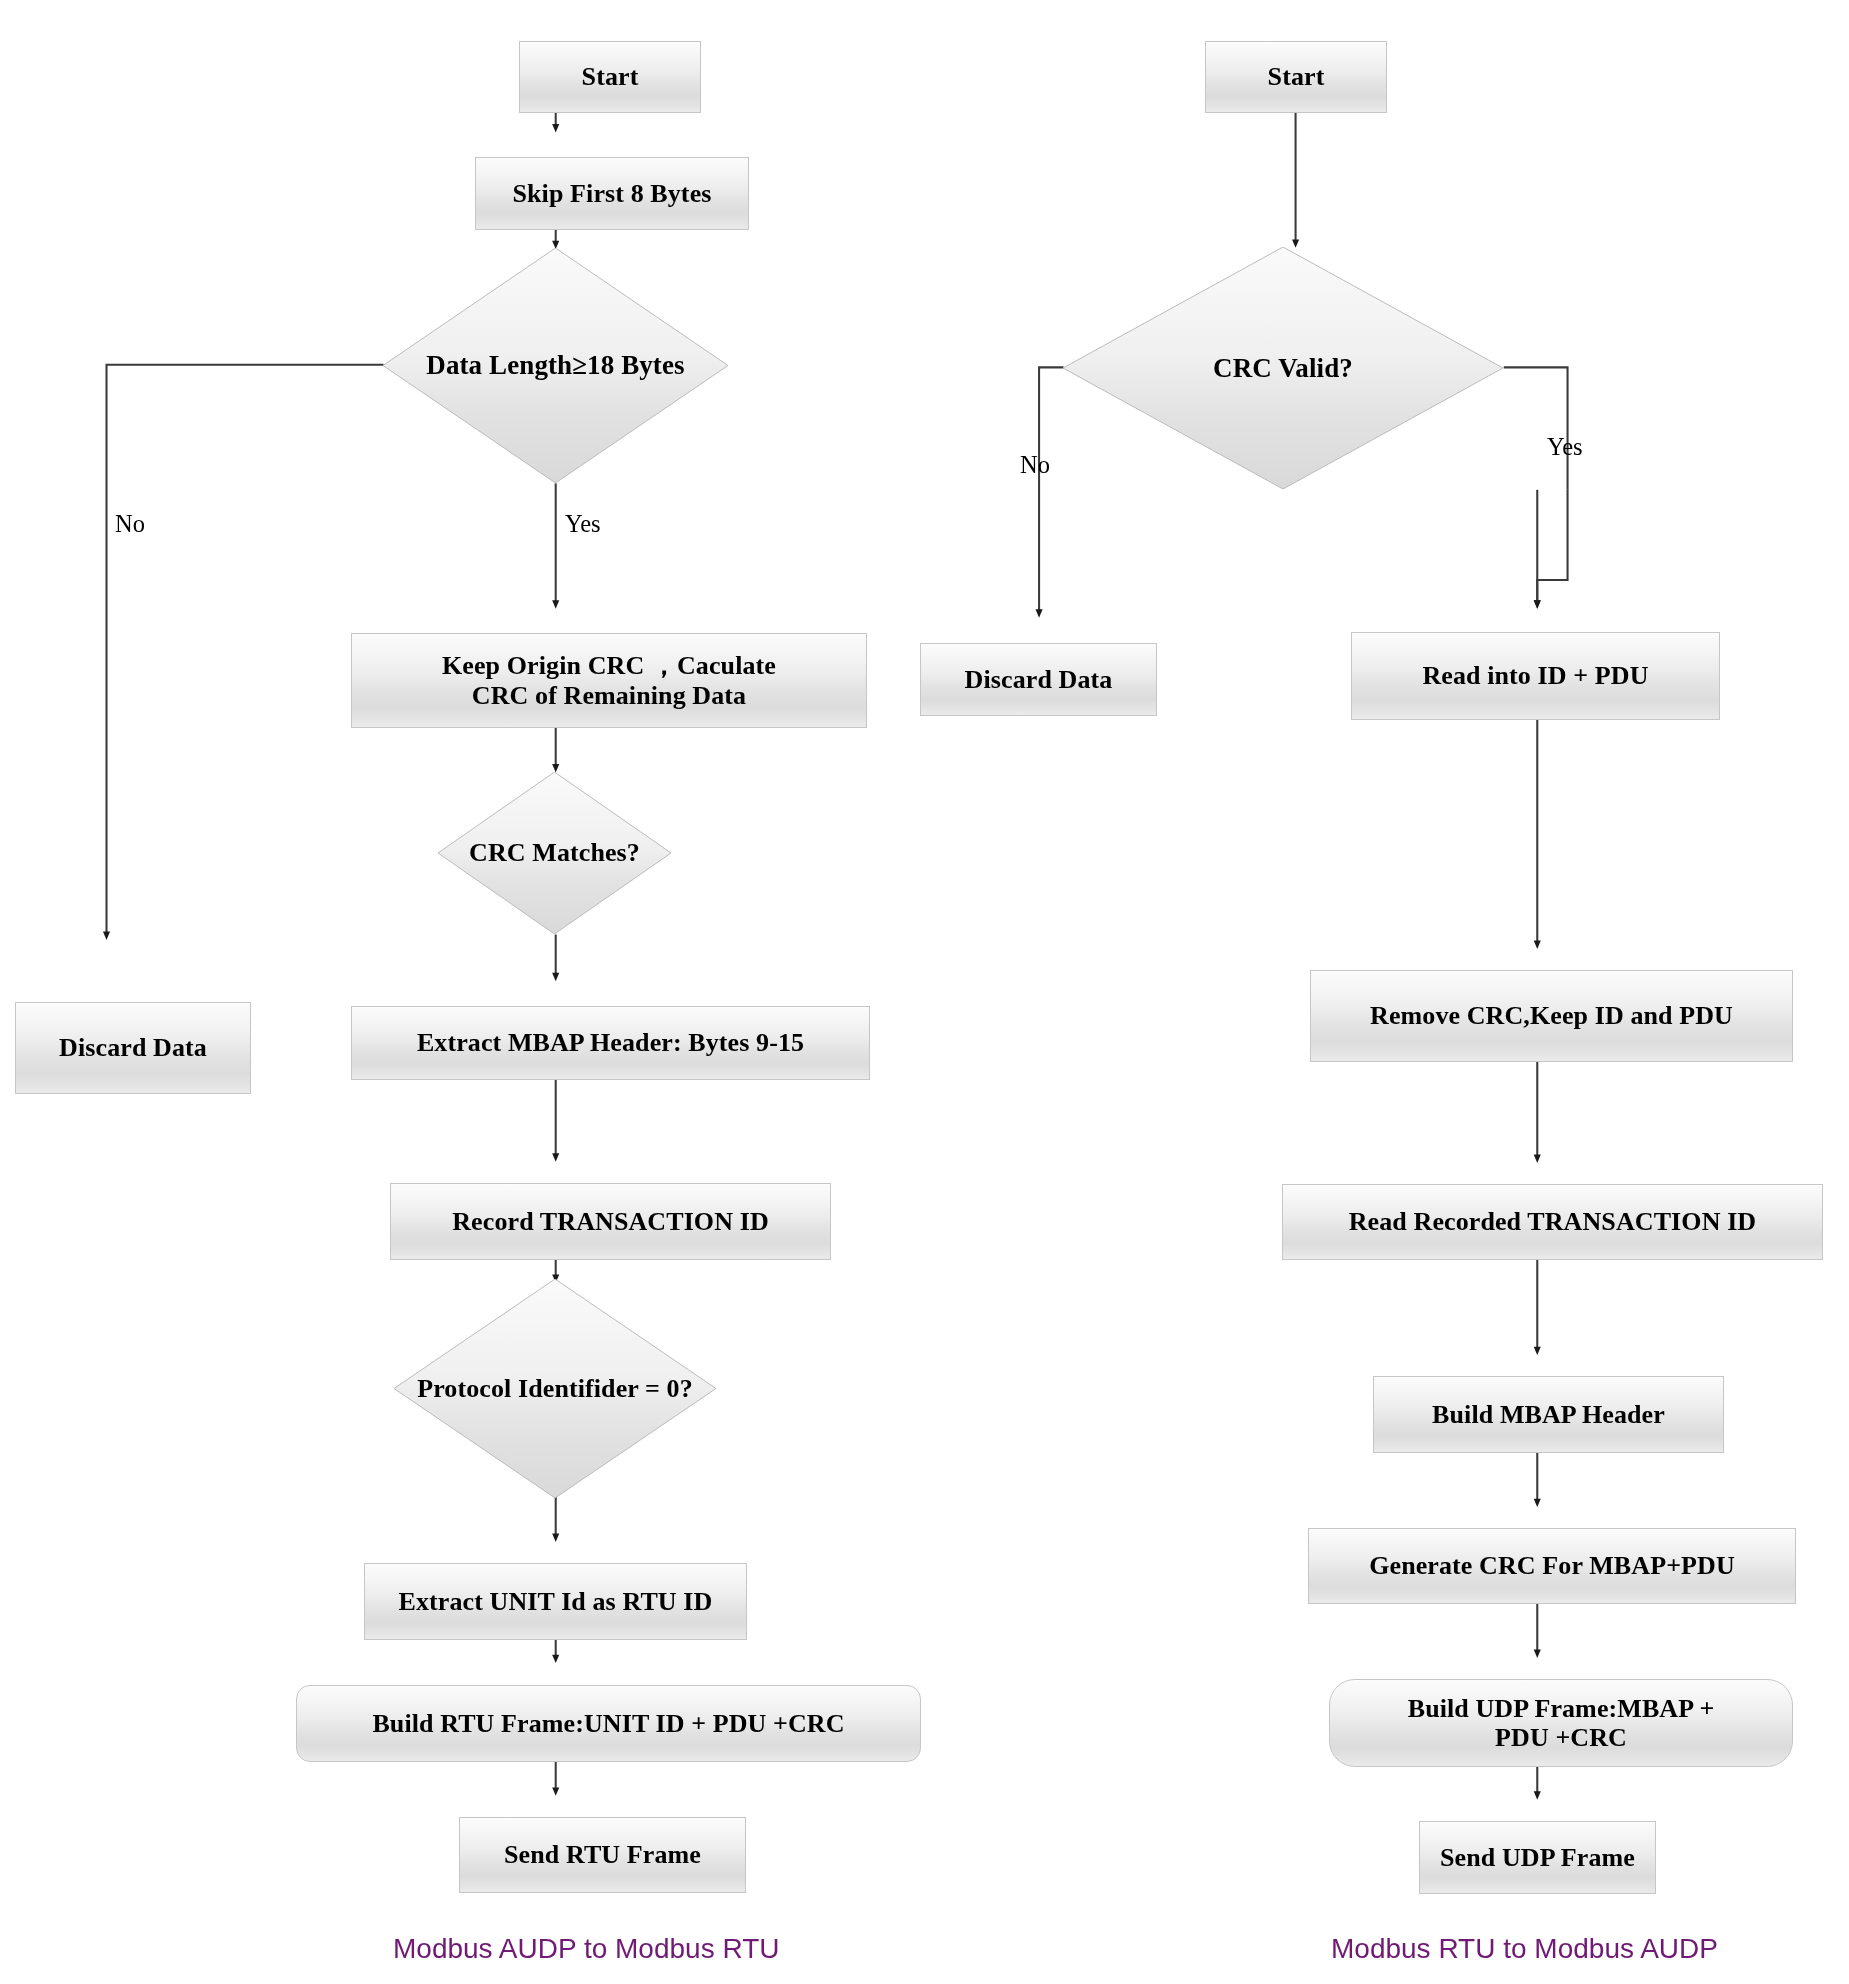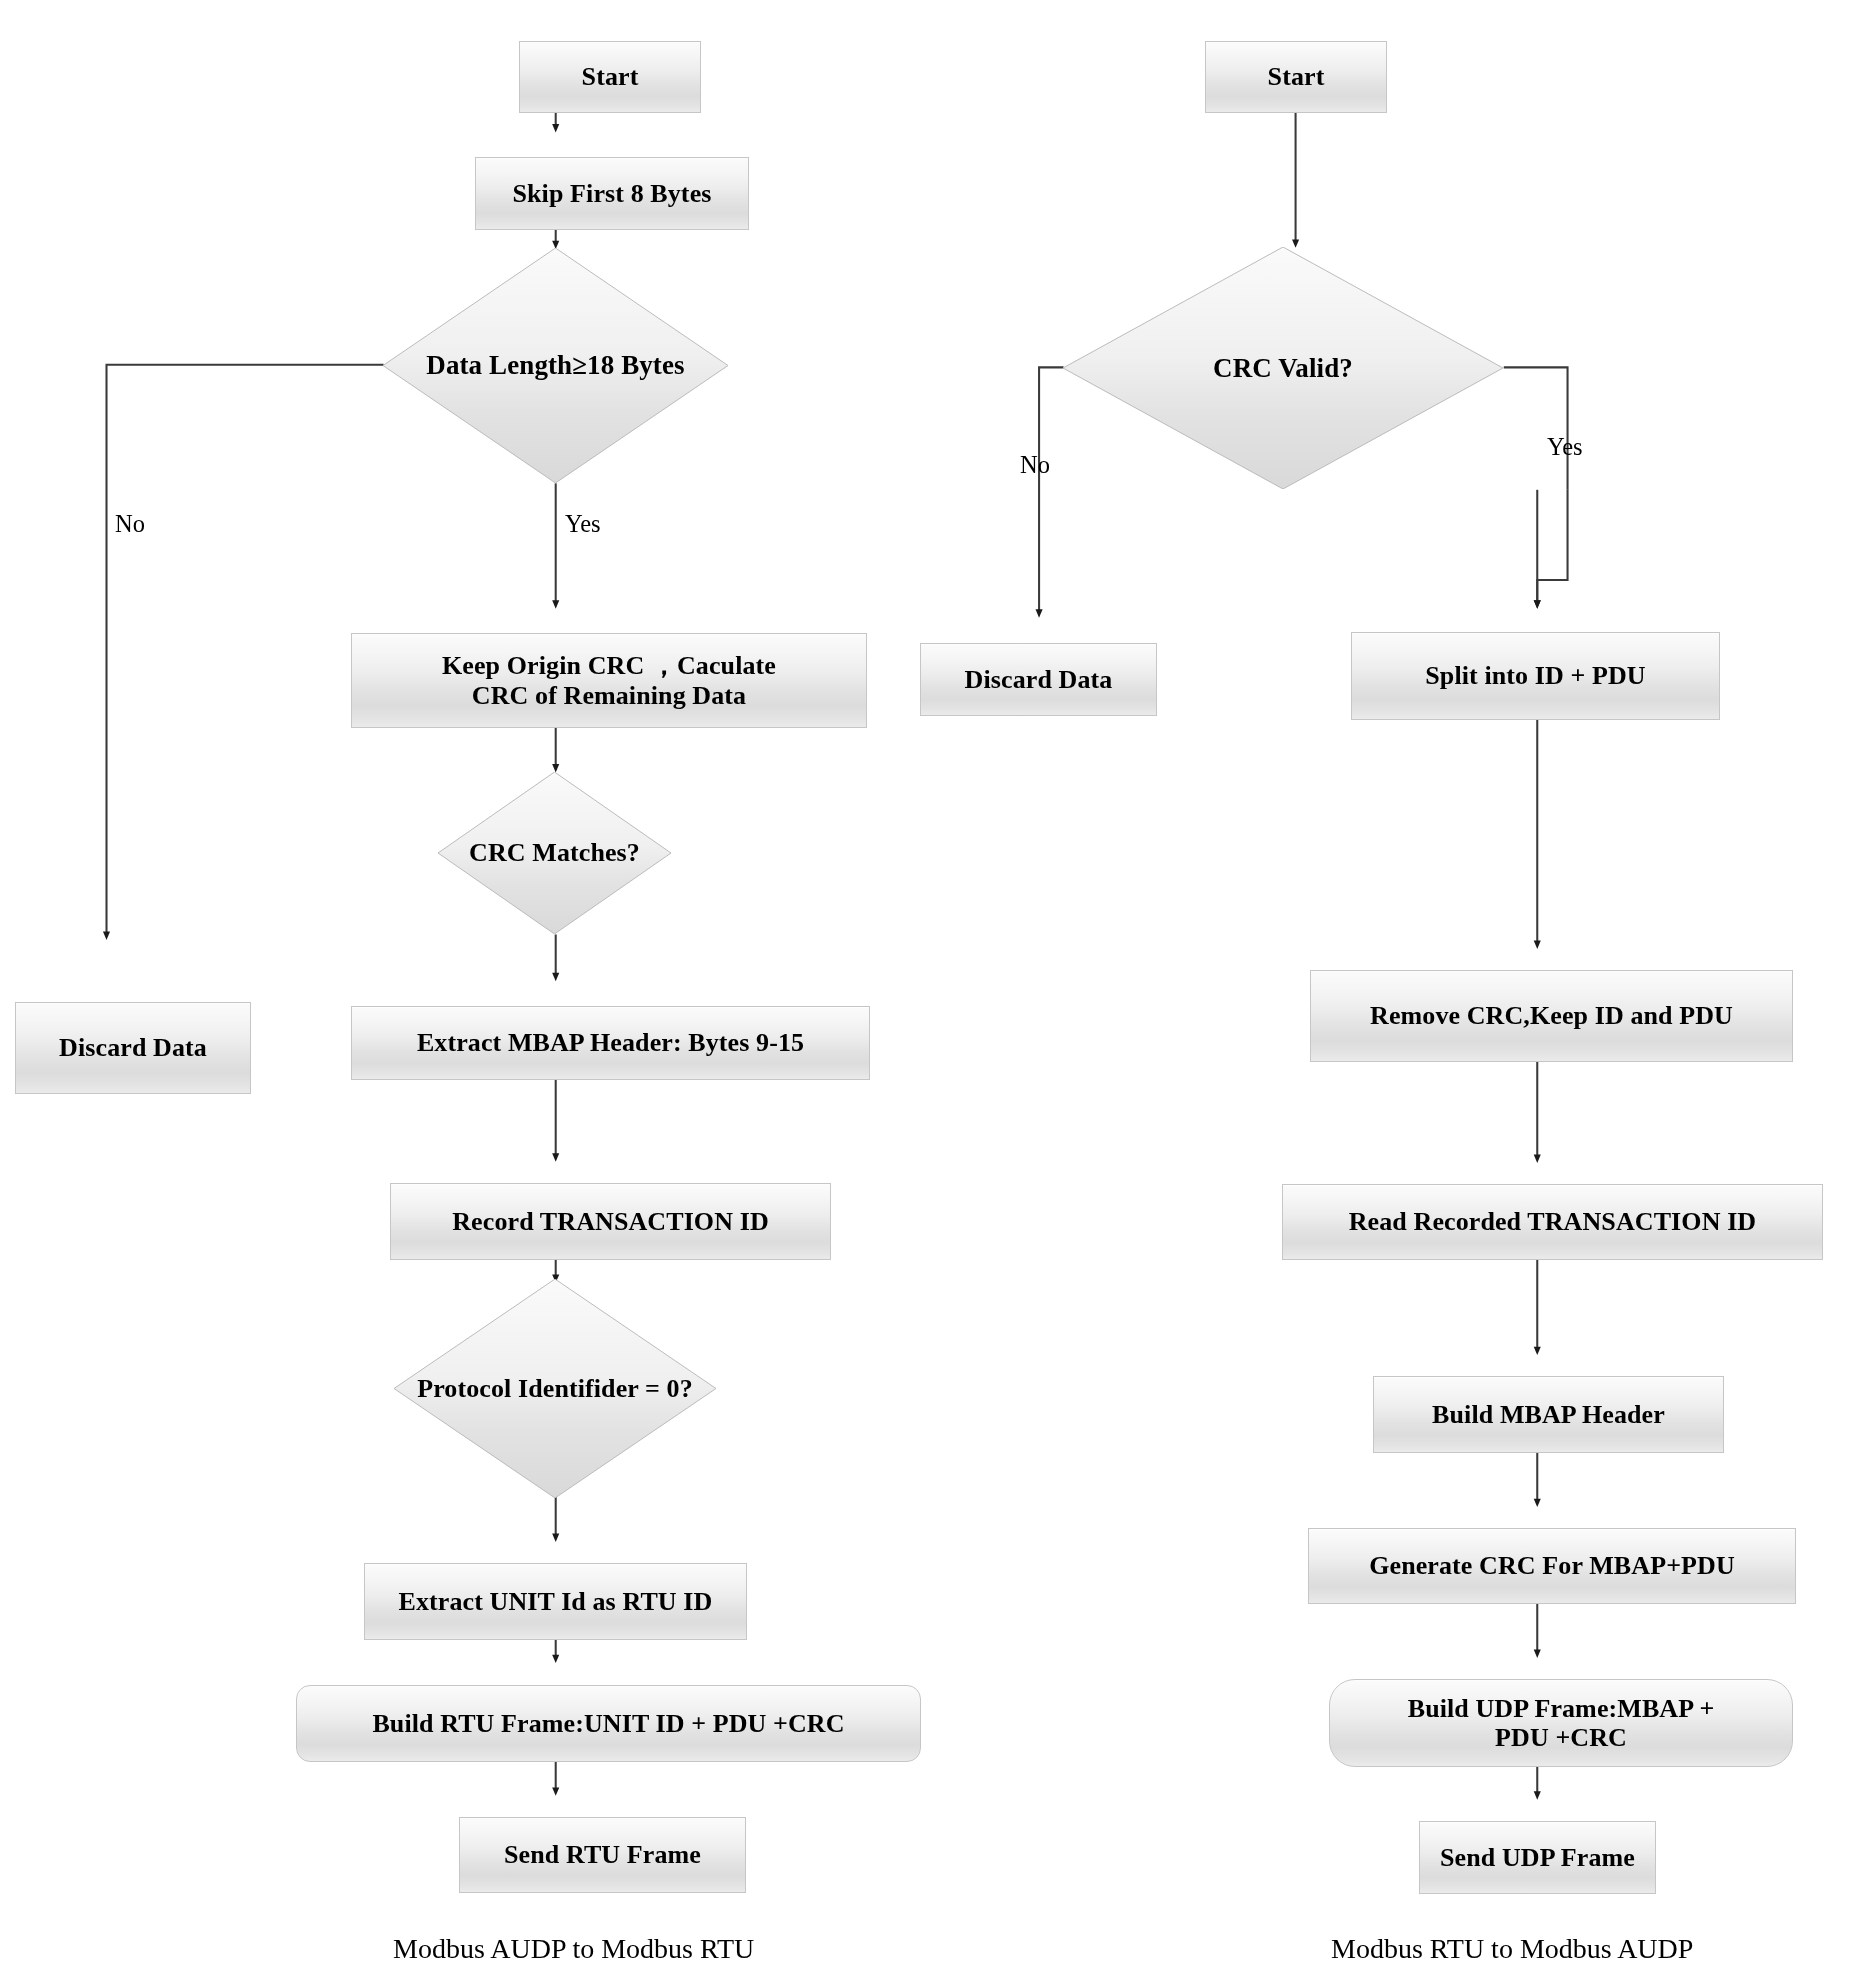--- a/index.html
+++ b/index.html
@@ -19,22 +19,22 @@
     box-shadow:0 0.6px 0 rgba(255,255,255,.9) inset;
     margin-top:24px;
   }
   .box span{display:block;line-height:1.12;padding:0 6.4px;}
   .diamond{background:transparent;border:none;}
   .diamond svg{position:absolute;left:0;top:0;width:100%;height:100%;}
   .diamond .dlabel{position:relative;z-index:2;width:100%;text-align:center;}
 
   .edgelabel{position:absolute;font-weight:normal;color:#000;
              font-family:"Liberation Serif","DejaVu Serif",serif;}
-  .caption{position:absolute;font-weight:normal;color:#000000;white-space:nowrap;
-           font-family:Liberation Serif, serif;}
+  .caption{position:absolute;font-weight:normal;color:#701a75;white-space:nowrap;
+           font-family:Liberation Sans, sans-serif;}
 </style>
 </head>
 <body>
 
 <div id="canvas">
 
   <svg class="edges" viewBox="0 0 2870 3080" xmlns="http://www.w3.org/2000/svg">
     <defs>
       <marker id="ah" markerWidth="16" markerHeight="16" refX="7.5" refY="8" orient="auto" markerUnits="userSpaceOnUse">
         <path d="M1,2.5 L14,8 L1,13.5 Z" fill="#1a1a1a"></path>
@@ -185,21 +185,21 @@
 
   <div class="edgelabel" style="left:1020px;top:451px;font-size:24.5px;">No</div>
 
   <div class="edgelabel" style="left:1547px;top:433px;font-size:24.5px;">Yes</div>
 
   <div class="node box" style="left:920px;top:619px;width:237px;height:73px;font-size:26px;">
     <span>Discard Data</span>
   </div>
 
   <div class="node box" style="left:1351px;top:608px;width:369px;height:88px;font-size:26px;">
-    <span>Split into ID + PDU</span>
+    <span>Read into ID + PDU</span>
   </div>
 
   <div class="node box" style="left:1310px;top:946px;width:483px;height:92px;font-size:26px;">
     <span>Remove CRC,Keep ID and PDU</span>
   </div>
 
   <div class="node box" style="left:1282px;top:1160px;width:541px;height:76px;font-size:26px;">
     <span>Read Recorded TRANSACTION ID</span>
   </div>
 

